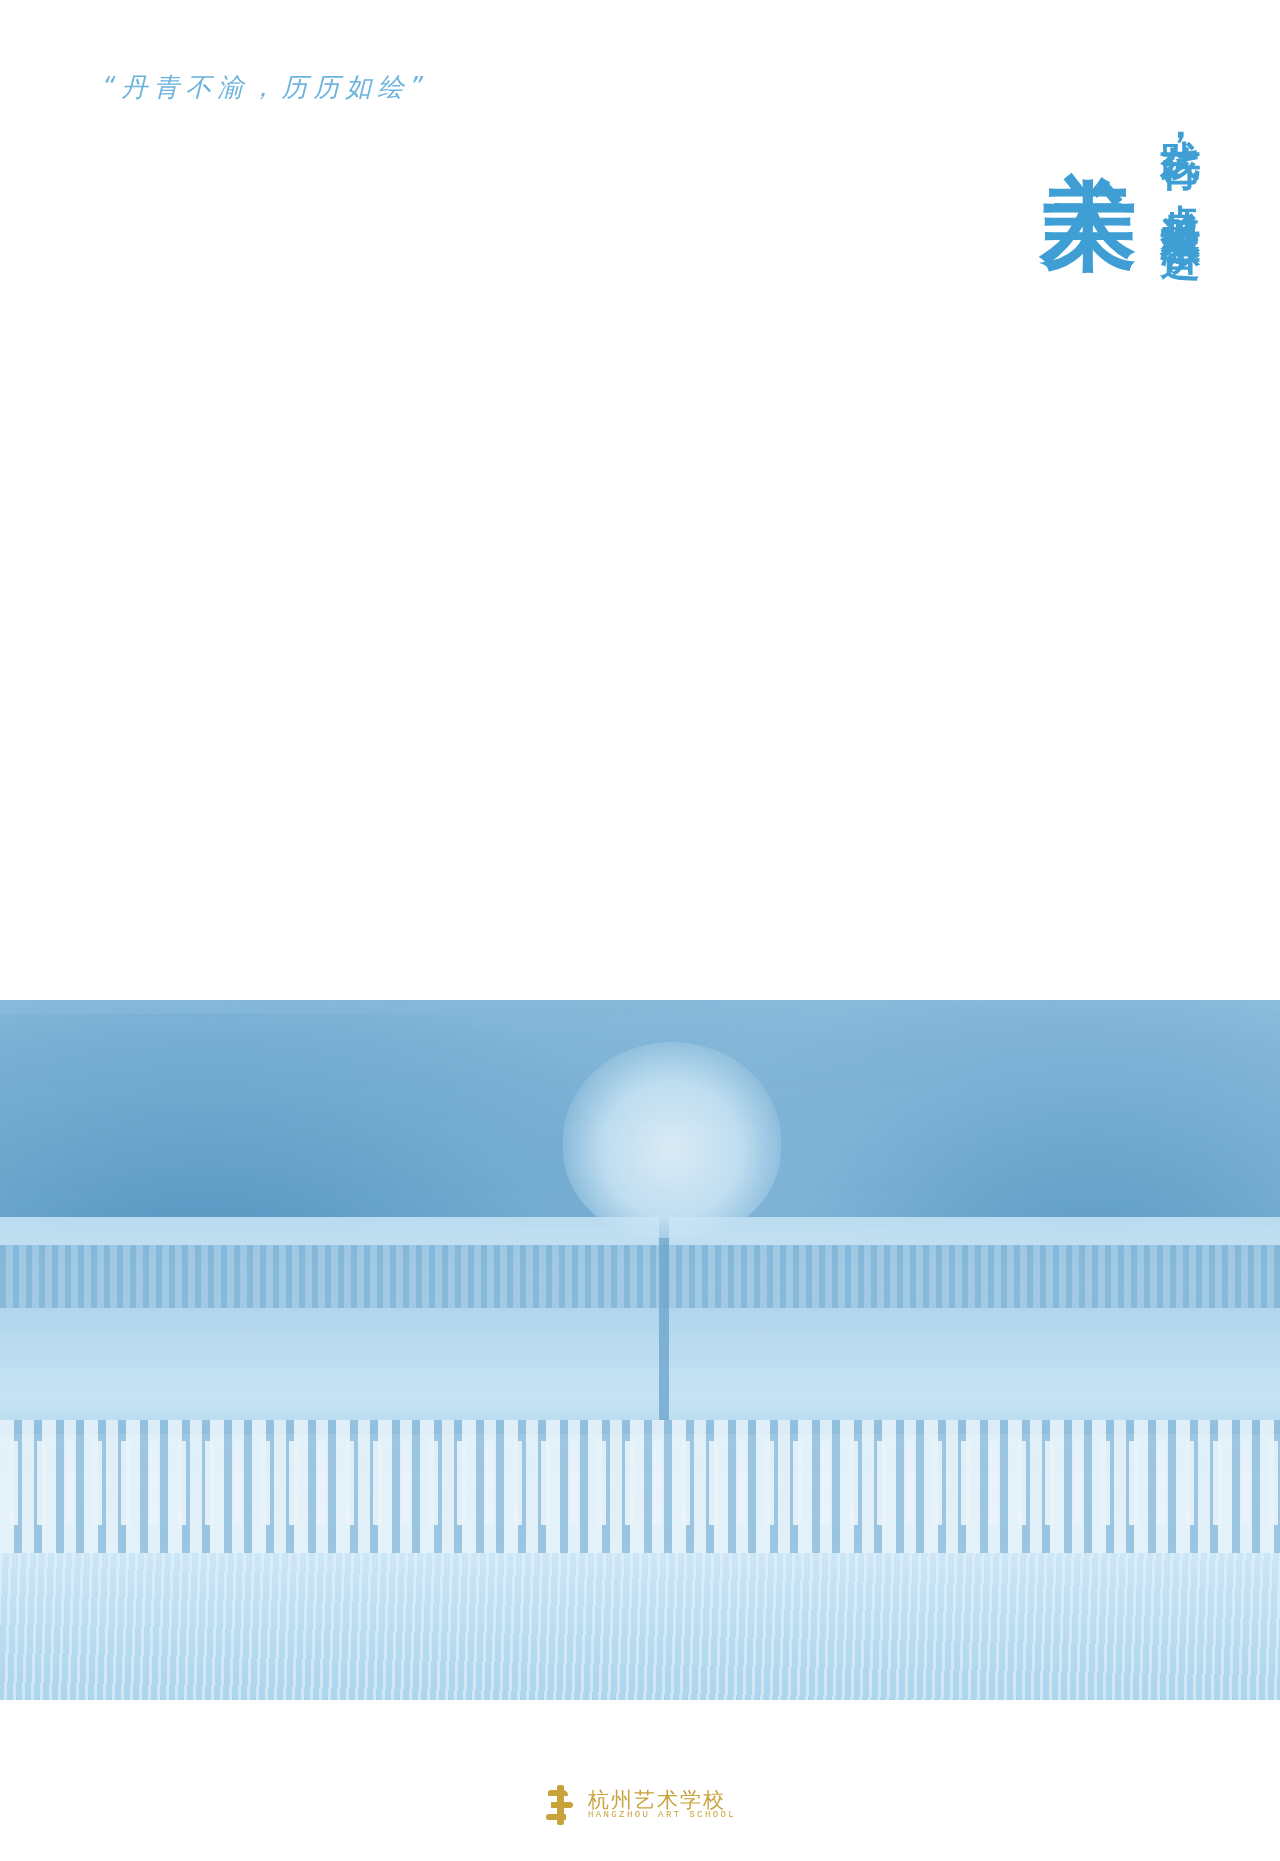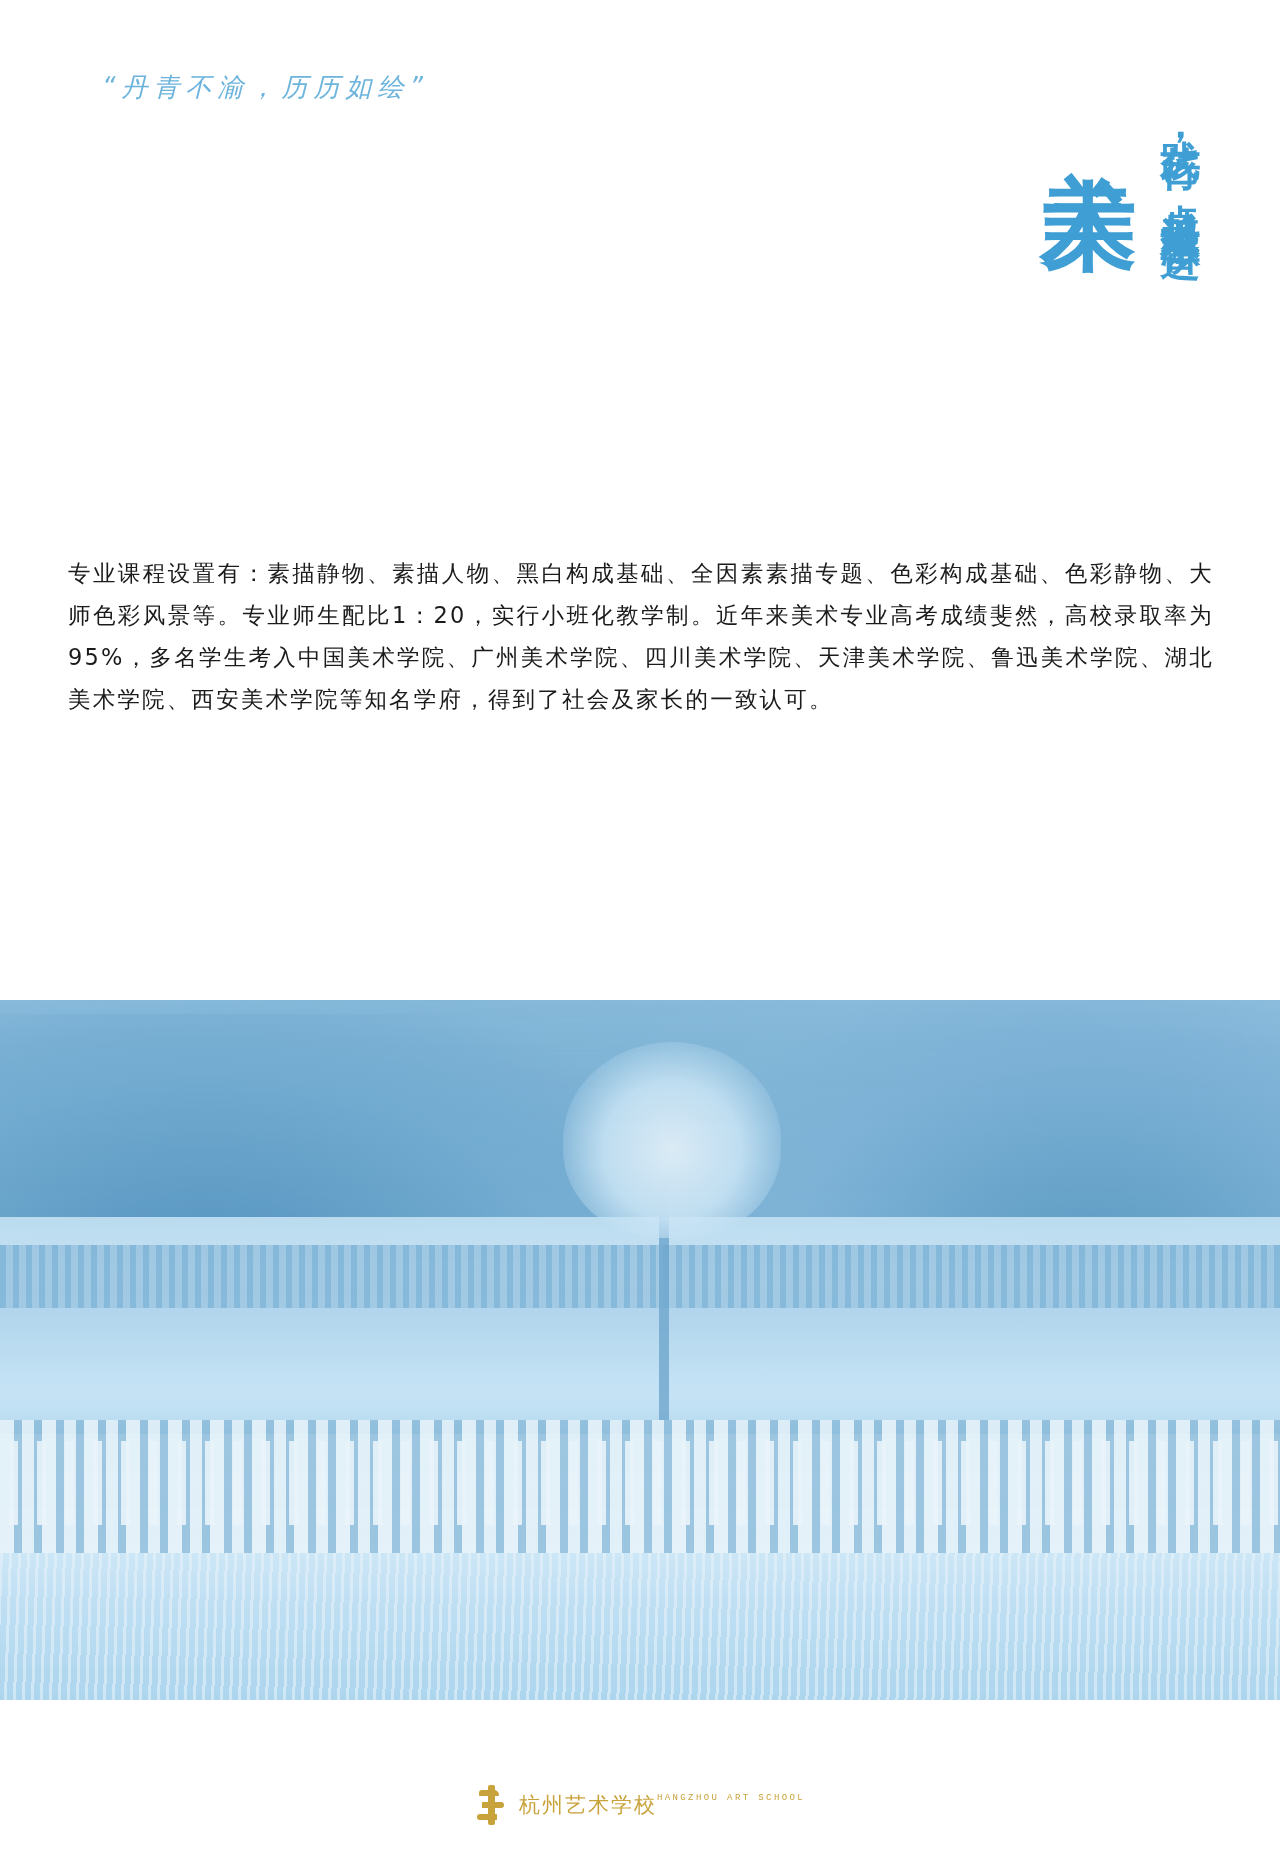--- a/index.html
+++ b/index.html
@@ -233,21 +233,21 @@
     position: absolute;
     background: #c8a23a;
     border-radius: 2px;
   }
   .logo-mark .s1 { left: 13px; top: 0; width: 7px; height: 40px; }
   .logo-mark .s2 { left: 4px;  top: 5px;  width: 20px; height: 6px; border-radius: 6px 10px 2px 2px; }
   .logo-mark .s3 { left: 7px;  top: 17px; width: 22px; height: 6px; border-radius: 2px 10px 10px 2px; }
   .logo-mark .s4 { left: 2px;  top: 29px; width: 20px; height: 6px; border-radius: 10px 2px 2px 8px; }
   .logo-text {
     display: flex;
-    flex-direction: row;
+    flex-direction: column;
     line-height: 1.05;
   }
   .logo-cn {
     font-size: 21px;
     color: #c8a23a;
     letter-spacing: 2px;
     font-family: "DejaVu Sans", sans-serif;
   }
   .logo-en {
     font-size: 9px;
@@ -260,21 +260,20 @@
 <body>
 
 <div class="quote">“丹青不渝，历历如绘”</div>
 
 <div class="title-block">
   <div class="title-main">美术</div>
   <div class="title-sub">践艺行，卓越追求激奋进</div>
 </div>
 
 <div class="body-text">
-  <p class="para">专业课程设置有：素描静物、素描人物、黑白构成基础、全因素素描专题、色彩构成基础、色彩静物、大师色彩风景等。专业师生配比1：20，实行小班化教学制。近年来美术专业高考成绩斐然，高校录取率为95%，多名学生考入中国美术学院、广州美术学院、四川美术学院、天津美术学院、鲁迅美术学院、湖北美术学院、西安美术学院等知名学府，得到了社会及家长的一致认可。</p>
 </div>
 
 <div class="photo" role="img">
   <div class="sky"></div>
   <div class="hill-far"></div>
   <div class="hill-mid"></div>
   <div class="hill-right"></div>
   <div class="field-far"></div>
   <div class="hedge"></div>
   <div class="field-mid"></div>

